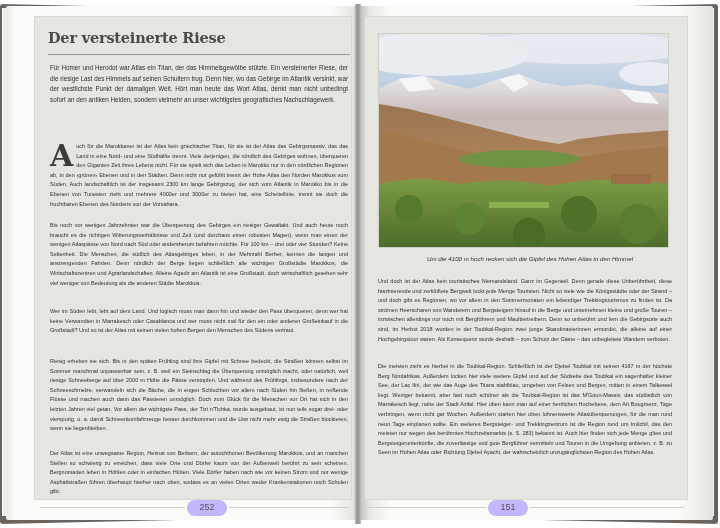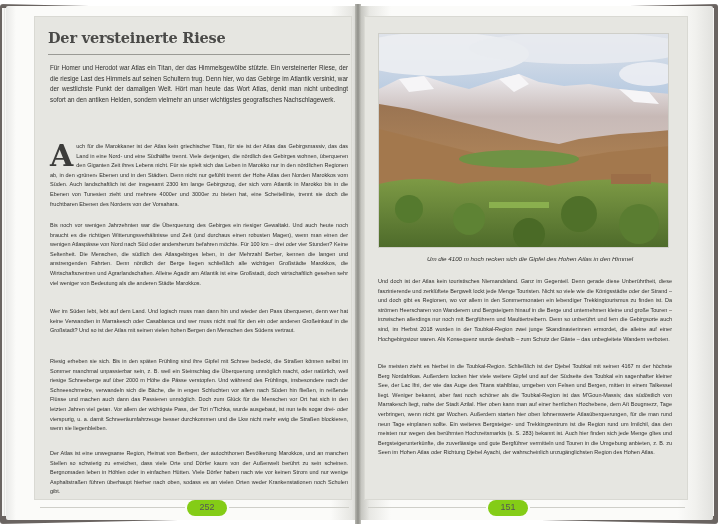--- a/index.html
+++ b/index.html
@@ -85,21 +85,21 @@
     position: absolute; left: 372px; top: 255px; width: 316px; text-align: center;
     font-family: "Liberation Sans", sans-serif; font-style: italic;
     font-size: 6.2px; color: #2e2e2c;
   }
   .r1 { left: 378px; top: 277px; width: 294px; }
   .r2 { left: 378px; top: 362px; width: 294px; }
 
   .pagenum {
     position: absolute; top: 500px; width: 40px; height: 16px;
     font-family: "Liberation Sans", sans-serif; font-size: 9px; color: #555;
-    text-align: center; background: #84cc16; border-radius: 8px; line-height: 14px;
+    text-align: center; background: #c4b5fd; border-radius: 8px; line-height: 14px;
   }
   .pagenum.left { left: 187px; }
   .pagenum.right { left: 488px; }
   .footer-rule {
     position: absolute; top: 507px; height: 1px; background: #cfcfc9;
   }
 </style>
 </head>
 <body>
 

